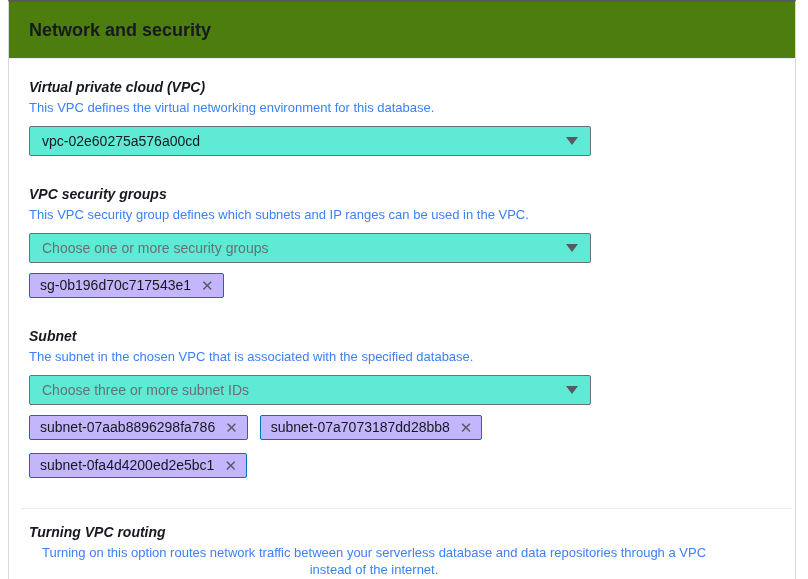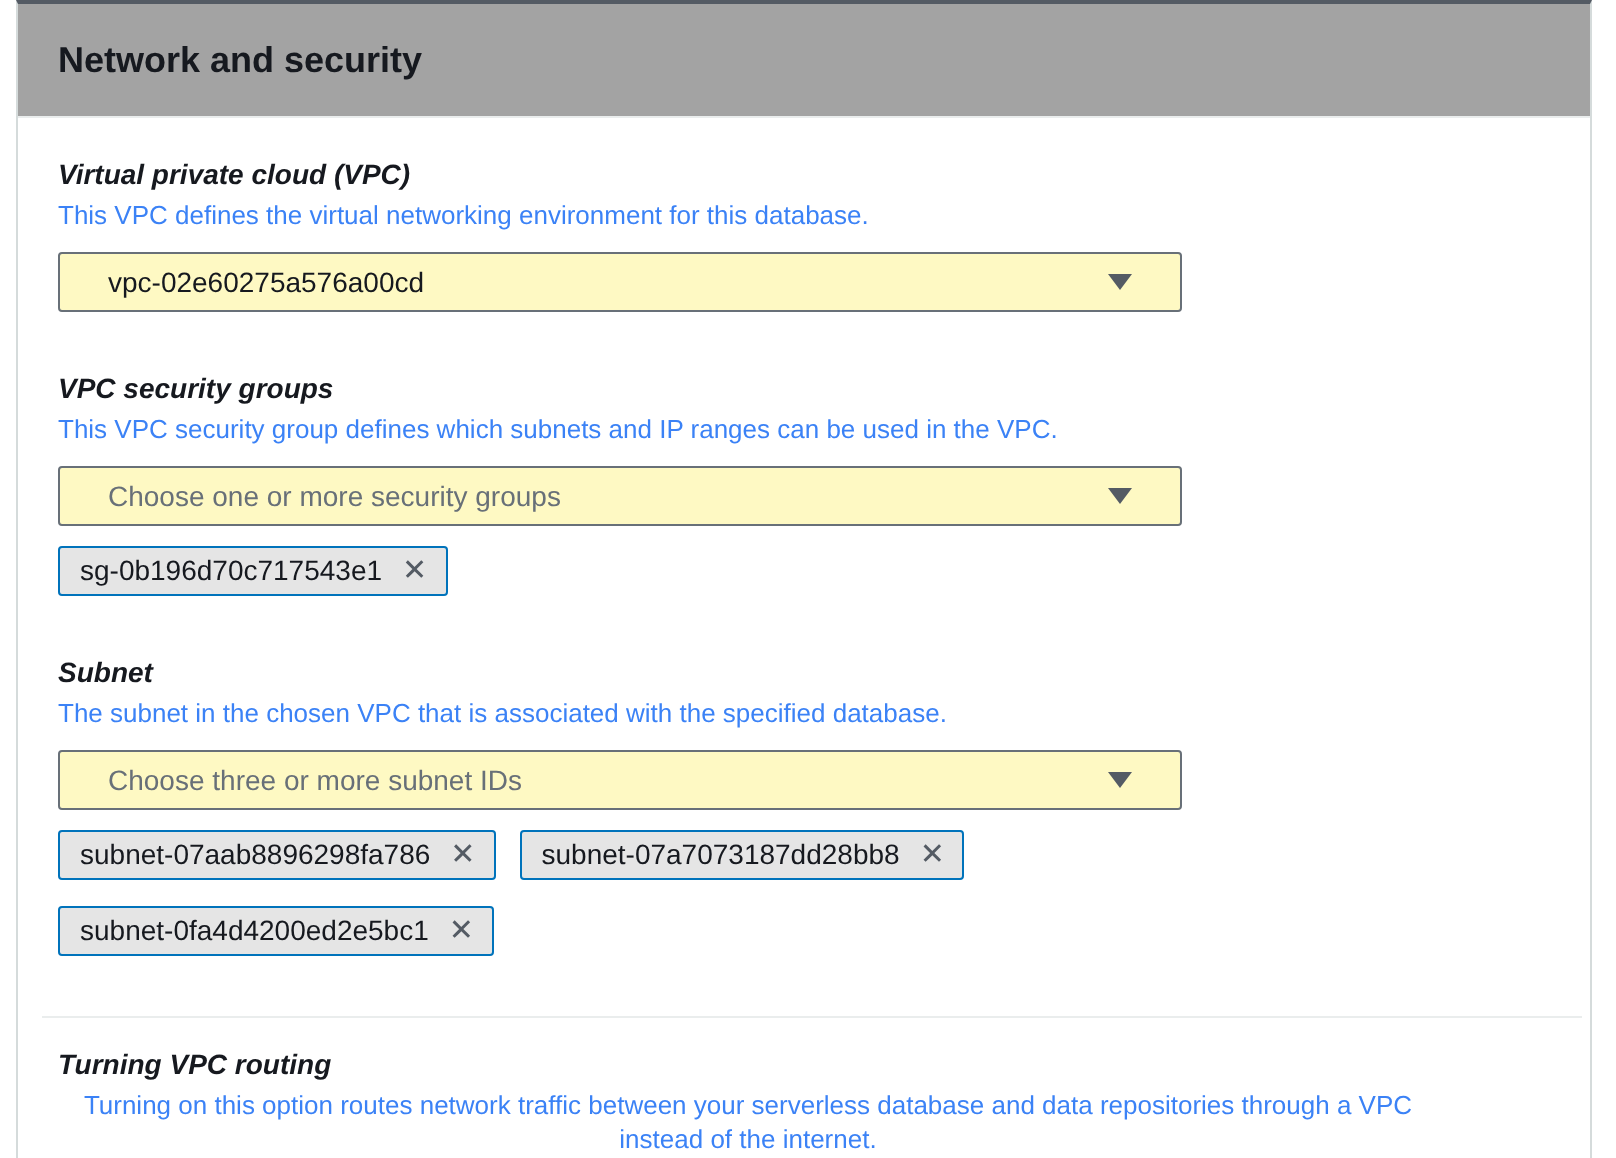--- a/index.html
+++ b/index.html
@@ -18,21 +18,21 @@
     left: 8px;
     top: 0;
     width: 788px;
     min-height: 579px;
     background: #ffffff;
     border-left: 1px solid #d5dbdb;
     border-right: 1px solid #d5dbdb;
     border-top: 2px solid #545b64;
   }
   .card-header {
-    background: #a3a3a3;
+    background: #4d7c0f;
     border-bottom: 1px solid #eaeded;
     padding: 17px 20px;
   }
   .card-title {
     margin: 0;
     font-size: 18px;
     line-height: 22px;
     font-weight: bold;
     color: #16191f;
   }
@@ -47,27 +47,27 @@
   }
   .field-desc {
     font-size: 13px;
     line-height: 17px;
     color: #3b82f6;
     margin-bottom: 10px;
   }
   .select {
     width: 562px;
     height: 30px;
-    background: #fef9c3;
+    background: #5eead4;
     border: 1px solid #687078;
     border-radius: 2px;
     display: flex;
     align-items: center;
     justify-content: space-between;
-    padding: 0 24px;
+    padding: 0 12px;
     font-size: 14px;
     cursor: pointer;
   }
   .select .value { color: #16191f; }
   .select.placeholder .value {
     color: #687078;
   }
   .arrow {
     width: 0; height: 0;
     border-left: 6px solid transparent;
@@ -81,21 +81,21 @@
     flex-wrap: wrap;
     gap: 13px 12px;
     max-width: 562px;
   }
   .token {
     display: inline-flex;
     align-items: center;
     gap: 10px;
     padding: 3px 9px 4px 10px;
     border: 1px solid #0073bb;
-    background: #e5e5e5;
+    background: #c4b5fd;
     border-radius: 2px;
     font-size: 14px;
     color: #16191f;
   }
   .dismiss {
     color: #545b64;
     font-size: 15px;
     line-height: 1;
     cursor: pointer;
     font-weight: normal;

